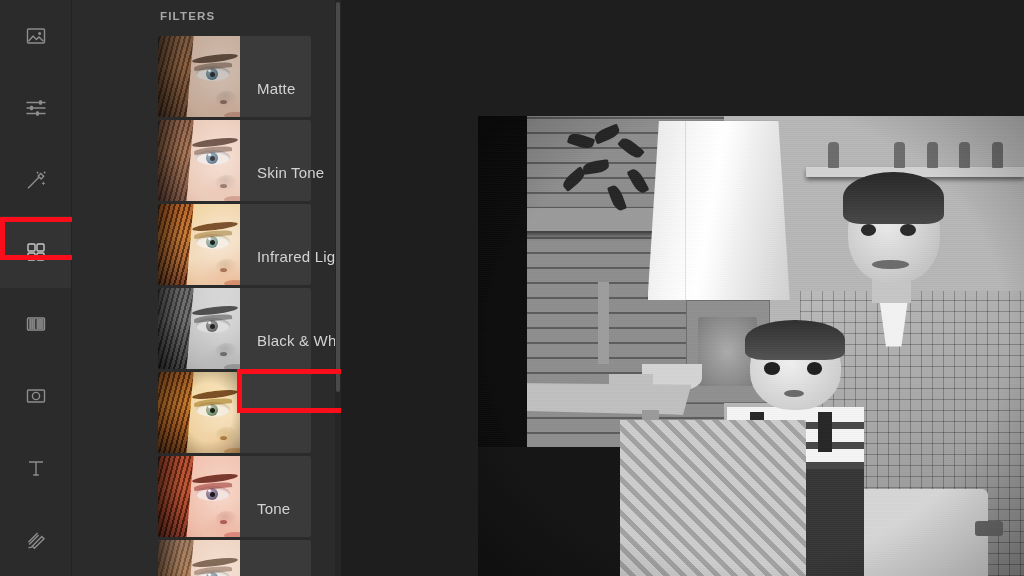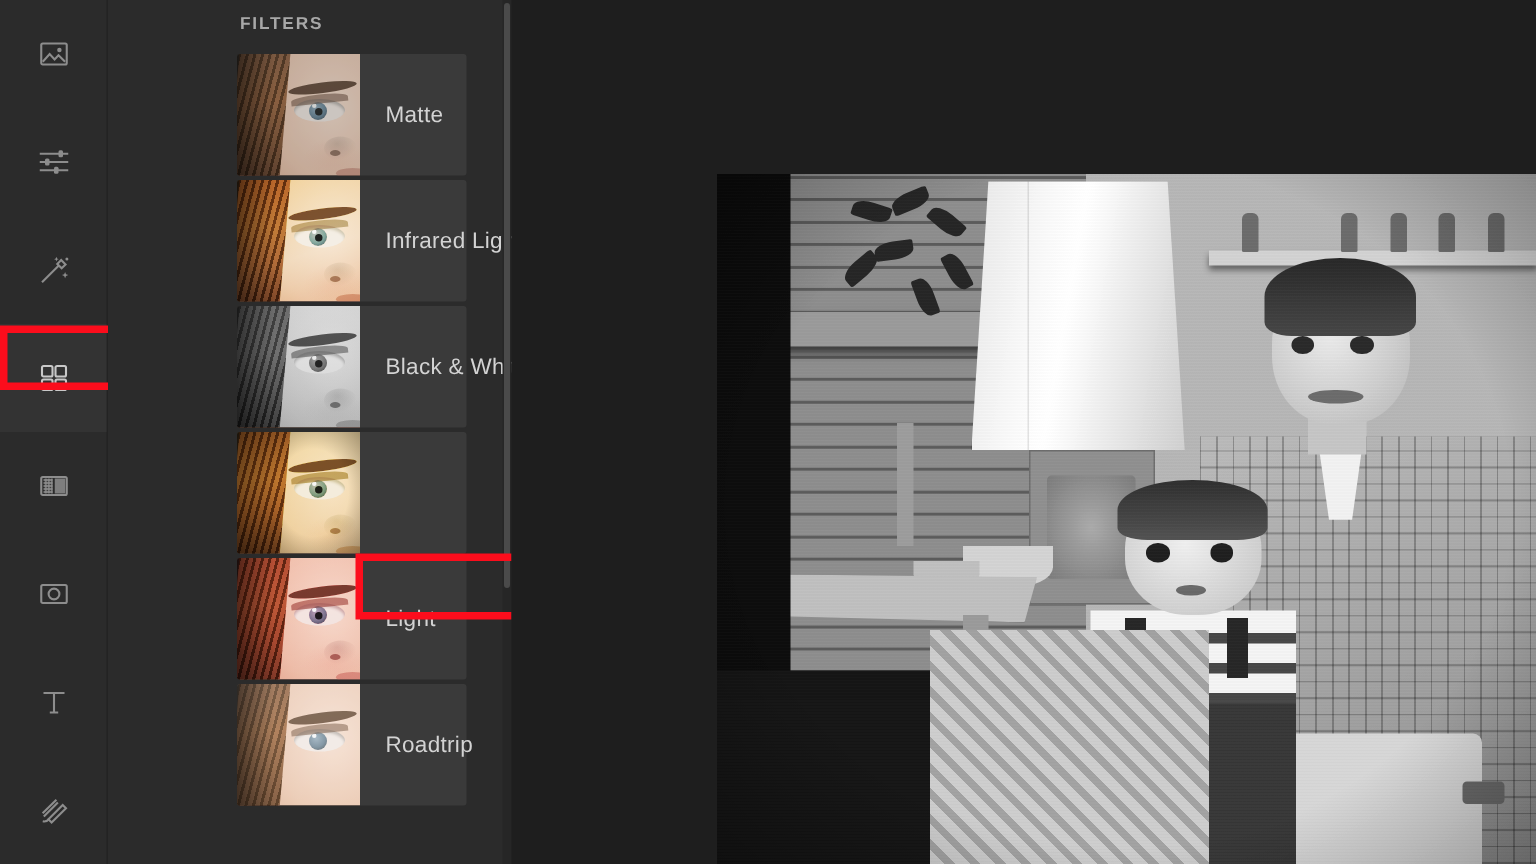--- a/index.html
+++ b/index.html
@@ -44,21 +44,21 @@
   .row-inner{
     position:absolute;left:86px;top:0;width:153px;height:81px;
     background:#3a3a3a;border-radius:2px;
   }
   .thumb{
     position:absolute;left:86px;top:0;width:82px;height:81px;
     overflow:hidden;border-radius:2px 0 0 2px;background:#2a211c;
   }
   .thumb .face{position:absolute;inset:0;}
   .label{
-    position:absolute;left:185px;top:0;height:81px;
+    position:absolute;left:185px;top:12px;height:81px;
     display:flex;align-items:center;
     font-size:15px;color:#d3d3d3;letter-spacing:.2px;white-space:nowrap;
   }
 
   
   .scroll-track{
     position:absolute;right:0;top:0;width:6px;height:576px;background:#262626;
   }
   .scroll-thumb{
     position:absolute;right:1px;top:2px;width:4px;height:390px;
@@ -350,91 +350,113 @@
               <div class="nose"></div>
               <div class="nostril"></div>
               <div class="lip"></div>
               <div class="eyewhite"></div>
               <div class="iris"></div>
               <div class="pupil"></div>
               <div class="glint"></div>
               <div class="lid"></div>
               <div class="brow"></div>
               <div class="hair"></div>
-              <div class="grade g-infra"></div>
+              <div class="grade g-skin"></div>
               <div class="g-dark-l"></div>
             </div>
           </div>
-          <div class="label">Infrared Light</div>
+          <div class="label">Skin Tone</div>
         </div>
         <div class="row">
           <div class="row-inner"></div>
           <div class="thumb">
             <div class="face">
               <div class="skin"></div>
               <div class="cheek"></div>
               <div class="nose"></div>
               <div class="nostril"></div>
               <div class="lip"></div>
               <div class="eyewhite"></div>
               <div class="iris"></div>
               <div class="pupil"></div>
               <div class="glint"></div>
               <div class="lid"></div>
               <div class="brow"></div>
               <div class="hair"></div>
-              <div class="grade g-bw"></div>
-              <div class="g-bw2"></div>
+              <div class="grade g-infra"></div>
               <div class="g-dark-l"></div>
             </div>
           </div>
-          <div class="label">Black &amp; White</div>
+          <div class="label">Infrared Light</div>
         </div>
         <div class="row">
           <div class="row-inner"></div>
           <div class="thumb">
             <div class="face">
               <div class="skin"></div>
               <div class="cheek"></div>
               <div class="nose"></div>
               <div class="nostril"></div>
               <div class="lip"></div>
               <div class="eyewhite"></div>
               <div class="iris"></div>
               <div class="pupil"></div>
               <div class="glint"></div>
               <div class="lid"></div>
               <div class="brow"></div>
               <div class="hair"></div>
-              <div class="grade g-vintage"></div>
-              <div class="g-vintage2"></div>
-            </div>
-          </div>
+              <div class="grade g-bw"></div>
+              <div class="g-bw2"></div>
+              <div class="g-dark-l"></div>
+            </div>
+          </div>
+          <div class="label">Black &amp; White</div>
         </div>
         <div class="row">
           <div class="row-inner"></div>
           <div class="thumb">
             <div class="face">
               <div class="skin"></div>
               <div class="cheek"></div>
               <div class="nose"></div>
               <div class="nostril"></div>
               <div class="lip"></div>
               <div class="eyewhite"></div>
               <div class="iris"></div>
               <div class="pupil"></div>
               <div class="glint"></div>
               <div class="lid"></div>
               <div class="brow"></div>
               <div class="hair"></div>
+              <div class="grade g-vintage"></div>
+              <div class="g-vintage2"></div>
+            </div>
+          </div>
+        </div>
+        <div class="row">
+          <div class="row-inner"></div>
+          <div class="thumb">
+            <div class="face">
+              <div class="skin"></div>
+              <div class="cheek"></div>
+              <div class="nose"></div>
+              <div class="nostril"></div>
+              <div class="lip"></div>
+              <div class="eyewhite"></div>
+              <div class="iris"></div>
+              <div class="pupil"></div>
+              <div class="glint"></div>
+              <div class="lid"></div>
+              <div class="brow"></div>
+              <div class="hair"></div>
               <div class="grade g-scene"></div>
               <div class="g-dark-l"></div>
             </div>
           </div>
-          <div class="label">Light</div>
+          <div class="label">Tone</div>
         </div>
         <div class="row">
           <div class="row-inner"></div>
           <div class="thumb">
             <div class="face">
               <div class="skin"></div>
               <div class="eyewhite"></div>
               <div class="iris"></div>
               <div class="glint"></div>
               <div class="lid"></div>

